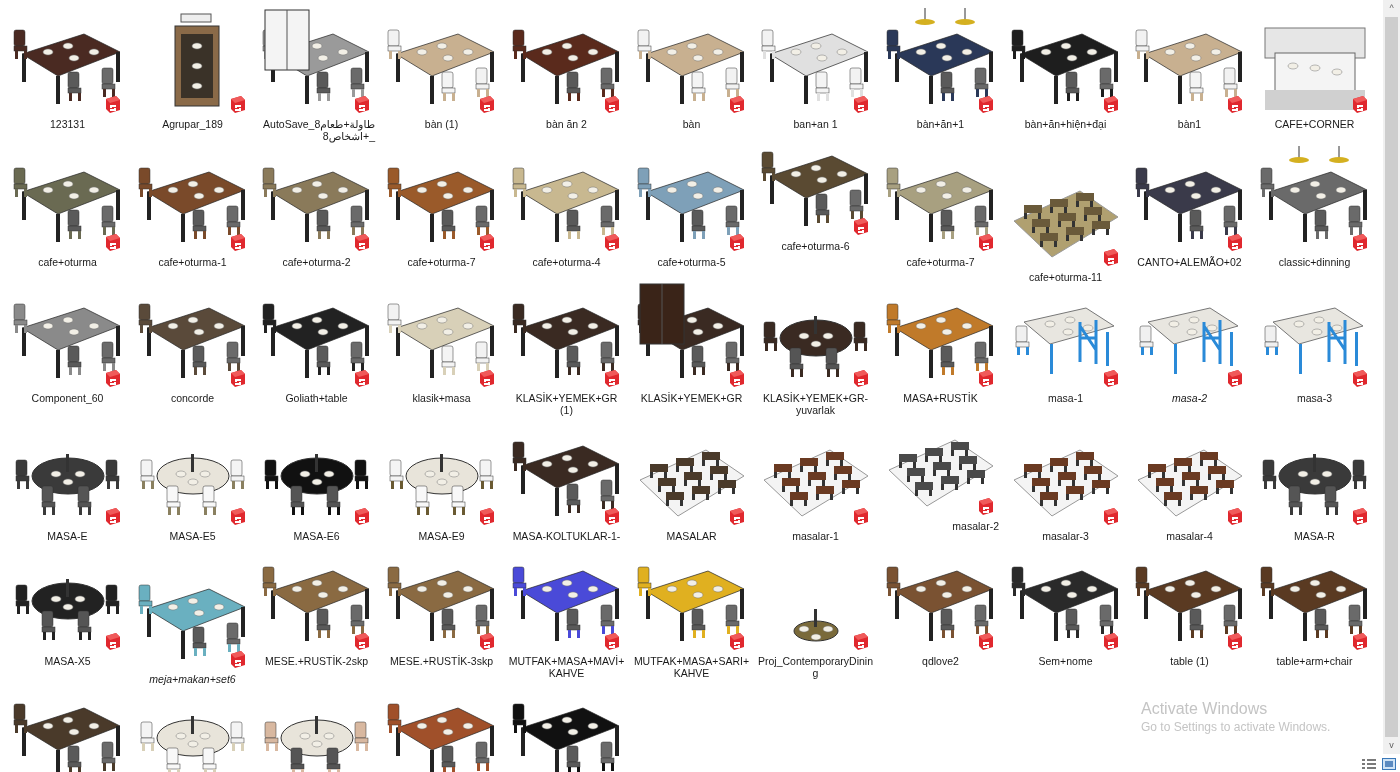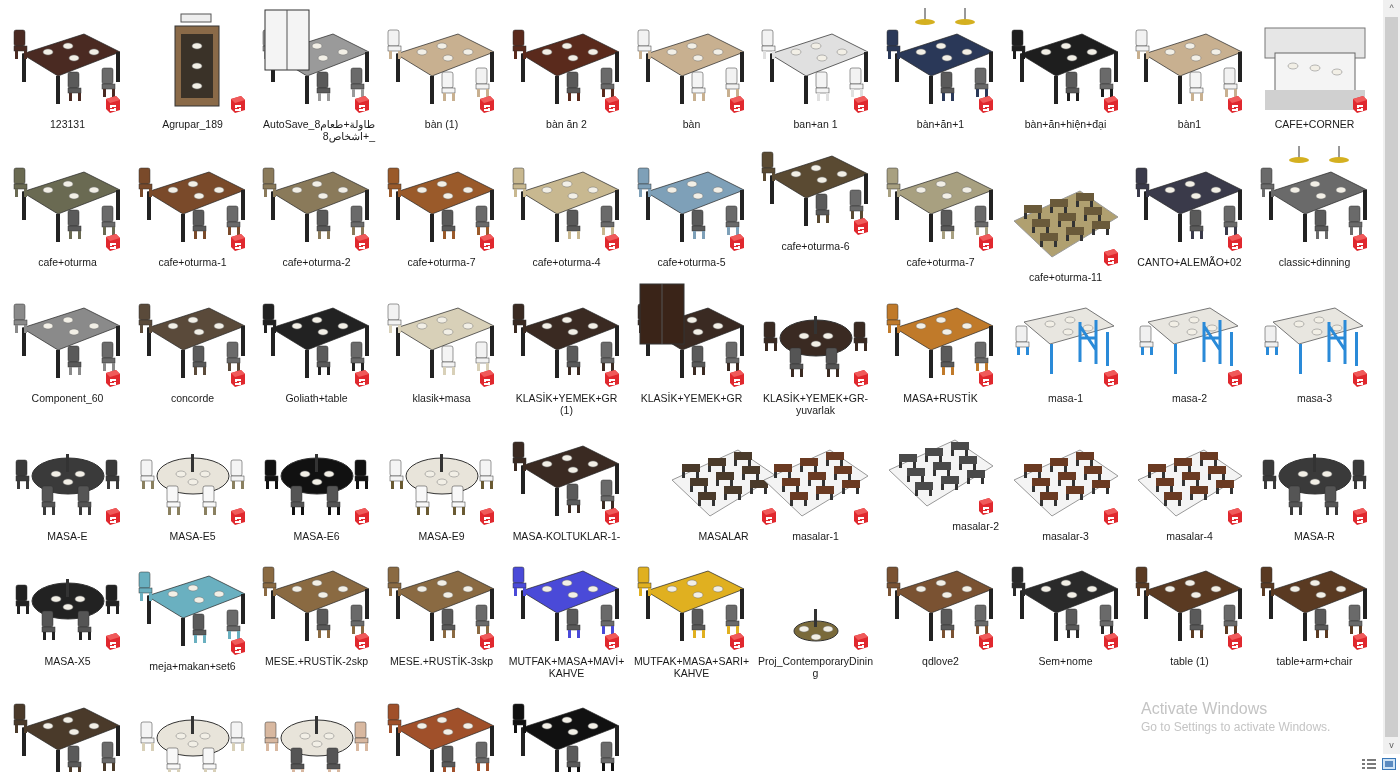--- a/index.html
+++ b/index.html
@@ -995,21 +995,21 @@
           <rect x="96" y="50" width="3" height="34" fill="#2a8ad8"></rect>
         </svg>
          <svg class="badge" viewBox="0 0 20 20">
            <polygon points="4,5 14,2 18,6 18,16 8,19 4,15" fill="#e0282e"></polygon>
            <polygon points="4,5 14,2 18,6 8,9" fill="#f05a5a"></polygon>
            <path d="M8 11 h6 v2 h-4 v1 h4 v3 h-6 v-2 h4 v-1 h-4z" fill="#fff"></path>
          </svg>
        </div>
        <div class="label">masa-1</div>
     </div>
-    <div class="item" style="left: 1127px; top: 282px;">
+    <div class="item" style="left: 1127px; top: 282px; font-style: italic;">
       <div class="thumb">
          <svg class="scene" viewBox="0 0 112 108">
           <polygon points="14,40 76,26 104,44 40,62" fill="#e8e6e0" stroke="#777"></polygon>
           <ellipse cx="40" cy="42" rx="5" ry="3" fill="#f2efe6" stroke="#777" stroke-width=".5"></ellipse>
           <ellipse cx="60" cy="38" rx="5" ry="3" fill="#f2efe6" stroke="#777" stroke-width=".5"></ellipse>
           <ellipse cx="58" cy="50" rx="5" ry="3" fill="#f2efe6" stroke="#777" stroke-width=".5"></ellipse>
           <ellipse cx="78" cy="46" rx="5" ry="3" fill="#f2efe6" stroke="#777" stroke-width=".5"></ellipse>
           <rect x="6" y="44" width="11" height="16" rx="2" fill="#f0f0f0" stroke="#333" stroke-width=".5"></rect>
           <rect x="6" y="60" width="13" height="5" fill="#f0f0f0" stroke="#333" stroke-width=".5"></rect>
           <rect x="7" y="65" width="3" height="8" fill="#2a8ad8"></rect>
@@ -1211,21 +1211,21 @@
           <rect x="66" y="85" width="3" height="8" fill="#3a2a22"></rect>
         </svg>
          <svg class="badge" viewBox="0 0 20 20">
            <polygon points="4,5 14,2 18,6 18,16 8,19 4,15" fill="#e0282e"></polygon>
            <polygon points="4,5 14,2 18,6 8,9" fill="#f05a5a"></polygon>
            <path d="M8 11 h6 v2 h-4 v1 h4 v3 h-6 v-2 h4 v-1 h-4z" fill="#fff"></path>
          </svg>
        </div>
        <div class="label">MASA-KOLTUKLAR-1-</div>
     </div>
-    <div class="item" style="left: 661px; top: 420px;">
+    <div class="item" style="left: 629px; top: 420px;">
       <div class="thumb">
          <svg class="scene" viewBox="0 0 112 108">
           <polygon points="4,60 70,30 108,56 42,96" fill="#f4f4f4" stroke="#999"></polygon>
           <rect x="14" y="44" width="18" height="8" fill="#4a3a2a"></rect>
           <rect x="14" y="52" width="3" height="6" fill="#333"></rect>
           <rect x="28" y="52" width="3" height="6" fill="#333"></rect>
           <rect x="40" y="38" width="18" height="8" fill="#4a3a2a"></rect>
           <rect x="40" y="46" width="3" height="6" fill="#333"></rect>
           <rect x="54" y="46" width="3" height="6" fill="#333"></rect>
           <rect x="66" y="32" width="18" height="8" fill="#4a3a2a"></rect>
@@ -1477,21 +1477,21 @@
           <rect x="54" y="34" width="3" height="18" fill="#333"></rect>
         </svg>
          <svg class="badge" viewBox="0 0 20 20">
            <polygon points="4,5 14,2 18,6 18,16 8,19 4,15" fill="#e0282e"></polygon>
            <polygon points="4,5 14,2 18,6 8,9" fill="#f05a5a"></polygon>
            <path d="M8 11 h6 v2 h-4 v1 h4 v3 h-6 v-2 h4 v-1 h-4z" fill="#fff"></path>
          </svg>
        </div>
        <div class="label">MASA-X5</div>
     </div>
-    <div class="item" style="left: 130px; top: 550px;">
+    <div class="item" style="left: 130px; top: 563px; font-style: italic;">
       <div class="thumb">
          <svg class="scene" viewBox="0 0 112 108">
           <polygon points="10,46 72,26 108,44 46,68" fill="#6ab0c0" stroke="#222" stroke-width=".7"></polygon>
           <rect x="44" y="68" width="4" height="28" fill="#222"></rect>
           <rect x="104" y="44" width="4" height="30" fill="#222"></rect>
           <rect x="10" y="46" width="4" height="28" fill="#222"></rect>
           <ellipse cx="36" cy="44" rx="5" ry="3" fill="#f2efe6" stroke="#777" stroke-width=".5"></ellipse>
           <ellipse cx="56" cy="38" rx="5" ry="3" fill="#f2efe6" stroke="#777" stroke-width=".5"></ellipse>
           <ellipse cx="62" cy="50" rx="5" ry="3" fill="#f2efe6" stroke="#777" stroke-width=".5"></ellipse>
           <ellipse cx="82" cy="44" rx="5" ry="3" fill="#f2efe6" stroke="#777" stroke-width=".5"></ellipse>

